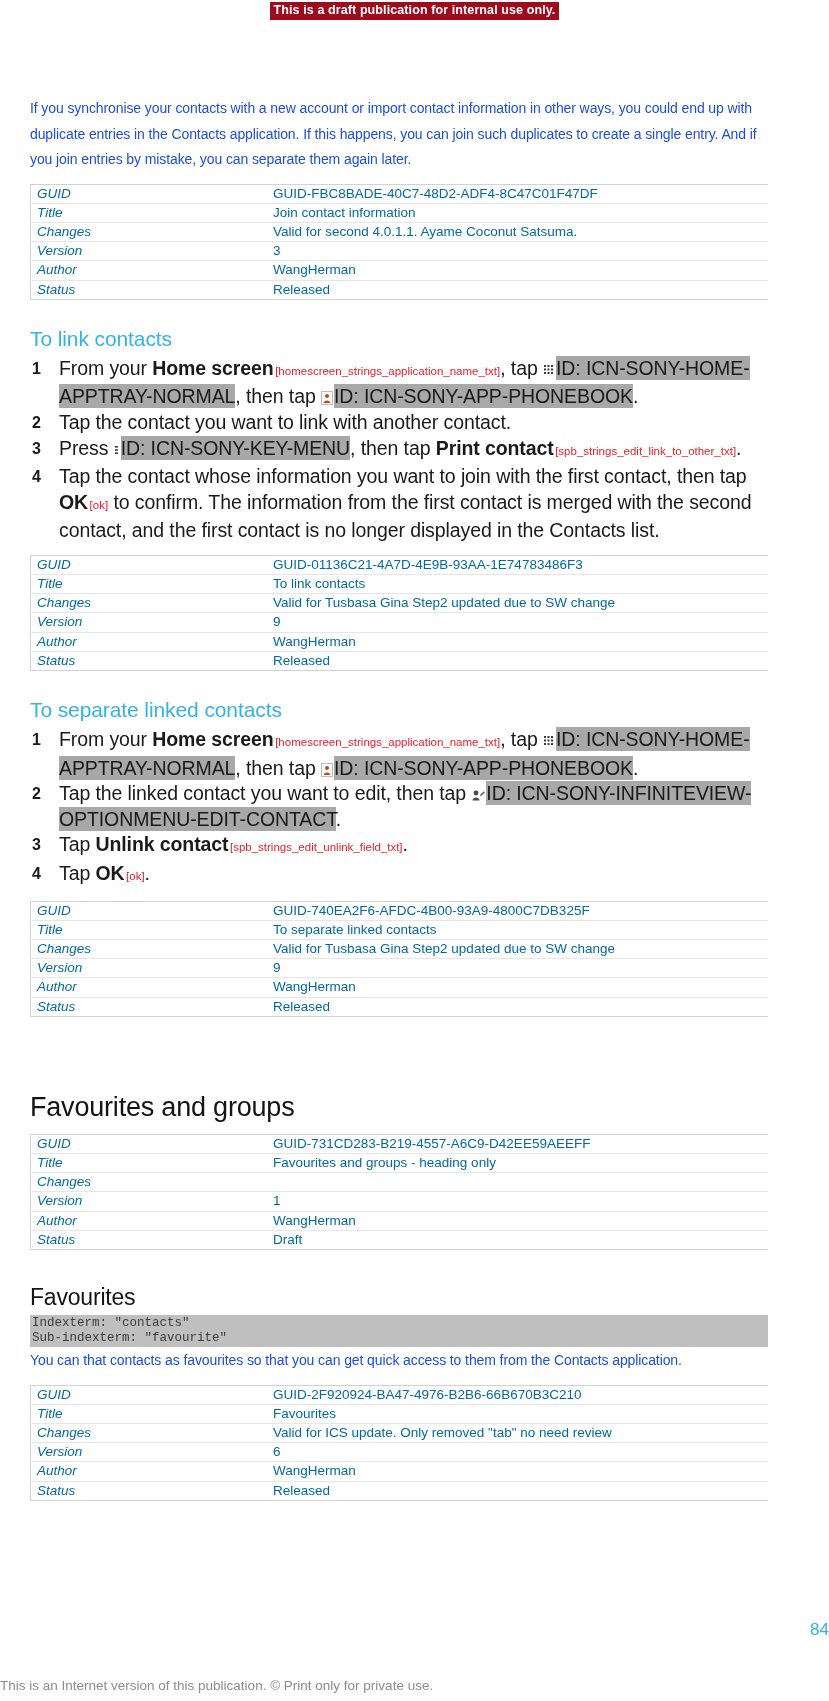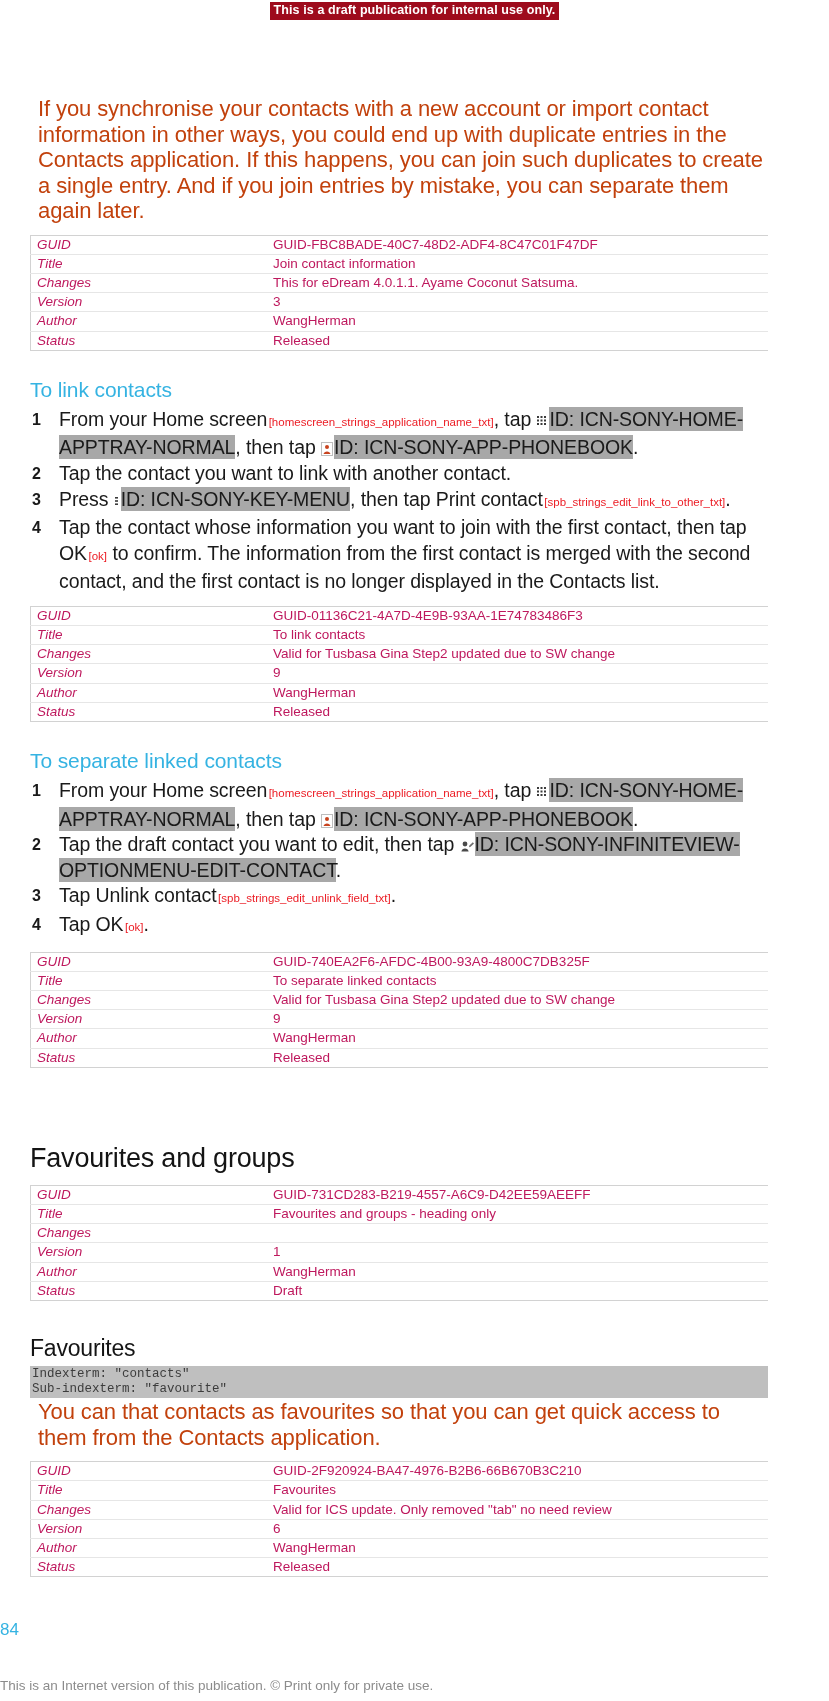--- a/index.html
+++ b/index.html
@@ -43,39 +43,39 @@
 
   
   .content {
     position: absolute;
     left: 30px;
     top: 96px;
     width: 738px;
   }
 
   p.body-text {
-    margin: 0 0 0 8px;
-    font-size: 22px;
+    margin: 0 0 0 0;
+    font-size: 14px;
     line-height: 25.5px;
-    color: #c2410c;
+    color: #1d4ed8;
     letter-spacing: -0.1px;
   }
 
   
   table.meta {
     border-collapse: collapse;
     width: 100%;
     margin: 11px 0 0 0;
     table-layout: fixed;
     border-top: 1px solid #d2d2d2;
     border-left: 1px solid #d2d2d2;
   }
   table.meta td {
     border-bottom: 1px solid #e6e6e6;
-    color: #be185d;
+    color: #0369a1;
     font-size: 13.5px;
     line-height: 18.2px;
     padding: 0 0 0 6px;
     vertical-align: top;
     height: 18px;
     white-space: nowrap;
     overflow: hidden;
   }
   table.meta td.k {
     width: 230px;
@@ -132,21 +132,21 @@
     content: counter(stepcnt);
     position: absolute;
     left: 2px;
     top: 0;
     font-size: 16px;
     font-weight: bold;
     color: #1a1a1a;
     line-height: 26px;
   }
 
-  b.ui { font-weight: normal; }
+  b.ui { font-weight: bold; }
 
   
   .strid {
     color: #ec1c24;
     font-size: 11.5px;
     letter-spacing: 0px;
     vertical-align: baseline;
     white-space: nowrap;
   }
 
@@ -185,21 +185,21 @@
     box-sizing: border-box;
   }
   .indexterm div { white-space: pre; }
 
   
   .page-number {
     position: absolute;
     left: 0;
     top: 1620px;
     width: 829px;
-    text-align: left;
+    text-align: right;
     color: #35b3e2;
     font-size: 17px;
     line-height: 20px;
   }
   .footer-note {
     position: absolute;
     left: 0;
     top: 1678px;
     width: 829px;
     text-align: left;
@@ -226,21 +226,21 @@
           <tr>
         <td class="k">GUID</td>
         <td class="v">GUID-FBC8BADE-40C7-48D2-ADF4-8C47C01F47DF</td>
       </tr>
       <tr>
         <td class="k">Title</td>
         <td class="v">Join contact information</td>
       </tr>
       <tr>
         <td class="k">Changes</td>
-        <td class="v">This for eDream 4.0.1.1. Ayame Coconut Satsuma.</td>
+        <td class="v">Valid for second 4.0.1.1. Ayame Coconut Satsuma.</td>
       </tr>
       <tr>
         <td class="k">Version</td>
         <td class="v">3</td>
       </tr>
       <tr>
         <td class="k">Author</td>
         <td class="v">WangHerman</td>
       </tr>
       <tr>
@@ -327,21 +327,21 @@
                 <rect x="1" y="9" width="2" height="2"></rect>
                 <rect x="4.5" y="9" width="2" height="2"></rect>
                 <rect x="8" y="9" width="2" height="2"></rect>
               </g>
             </svg></span><span class="iconid">ID: ICN-SONY-HOME-APPTRAY-NORMAL</span><span>, then tap </span><span class="glyph"><svg width="13" height="14" viewBox="0 0 13 14">
               <rect x="0.5" y="0.5" width="11" height="13" fill="#fff" stroke="#bdbdbd"></rect>
               <circle cx="6" cy="5" r="2" fill="#c8441f"></circle>
               <path d="M2.6 12 C2.9 8.6 9.1 8.6 9.4 12 Z" fill="#c8441f"></path>
             </svg></span><span class="iconid">ID: ICN-SONY-APP-PHONEBOOK</span><span>.</span></li>
 
-      <li><span>Tap the draft contact you want to edit, then tap </span><span class="glyph" style="width:15px"><svg width="15" height="14" viewBox="0 0 15 14">
+      <li><span>Tap the linked contact you want to edit, then tap </span><span class="glyph" style="width:15px"><svg width="15" height="14" viewBox="0 0 15 14">
               <circle cx="5" cy="5" r="2.4" fill="#4a4a4a"></circle>
               <path d="M1.4 12.6 C1.8 8.4 8.2 8.4 8.6 12.6 Z" fill="#4a4a4a"></path>
               <path d="M9.4 6.6 L12.8 3.2 L14 4.4 L10.6 7.8 L9 8.2 Z" fill="#6e6e6e"></path>
             </svg></span><span class="iconid">ID: ICN-SONY-INFINITEVIEW-OPTIONMENU-EDIT-CONTACT</span><span>.</span></li>
 
       <li><span>Tap </span><b class="ui">Unlink contact</b> <span class="strid">[spb_strings_edit_unlink_field_txt]</span><span>.</span></li>
 
       <li><span>Tap </span><b class="ui">OK</b> <span class="strid">[ok]</span><span>.</span></li>
     </ol>
 

